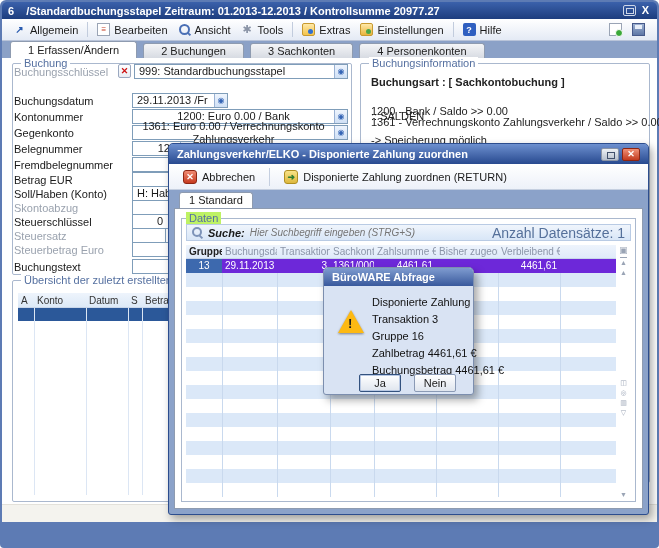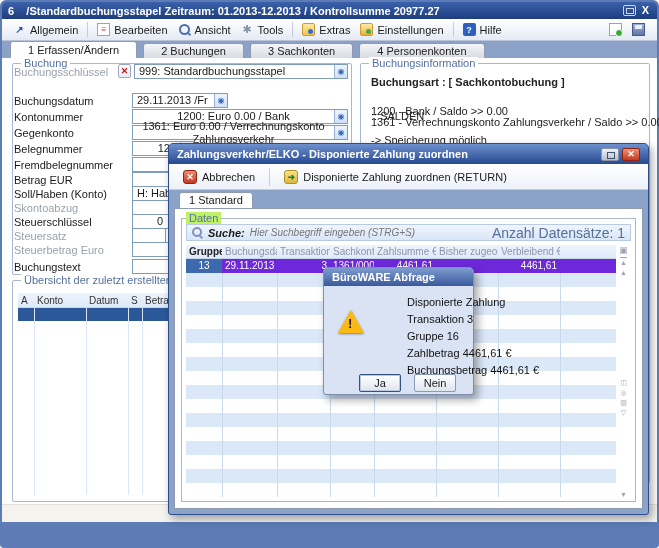--- a/index.html
+++ b/index.html
@@ -127,21 +127,21 @@
   
   .msgbox { position:absolute; left:323px; top:267px; width:151px; height:128px; z-index:20;
     background:#d9e3f3; border:1px solid #7c8eae; border-radius:5px 5px 3px 3px; box-shadow:4px 5px 9px rgba(0,0,0,.35); }
   .mb-title { height:18px; background:linear-gradient(#7f9cd0,#39599c); border-radius:4px 4px 0 0;
     color:#fff; font-weight:bold; display:flex; align-items:center; padding:0 8px; }
   .mb-body { position:relative; height:110px; }
   .warn-tri { position:absolute; left:14px; top:24px; width:0; height:0;
     border-left:13px solid transparent; border-right:13px solid transparent; border-bottom:23px solid #fdb913;
     filter:drop-shadow(0 1px 1px rgba(60,60,60,.6)); }
   .warn-tri::after { content:"!"; position:absolute; left:-3px; top:6px; color:#1a1a1a; font-weight:bold; font-size:13px; }
-  .mb-line { position:absolute; left:48px; white-space:nowrap; color:#111;margin-left:35px; }
+  .mb-line { position:absolute; left:48px; white-space:nowrap; color:#111; }
   .mb-btn { position:absolute; top:88px; height:18px; width:42px; background:linear-gradient(#ffffff,#dfe5ee);
     border:1px solid #8a9ab5; border-radius:2px; font-size:11px; font-family:"Liberation Sans", sans-serif;
     display:flex; align-items:center; justify-content:center; }
   .mb-btn.default { border:1px solid #33527f; box-shadow:0 0 0 1px #b9c9e4 inset; }
 </style>
 </head>
 <body>
 
 <div class="stage">
   <div class="win">

